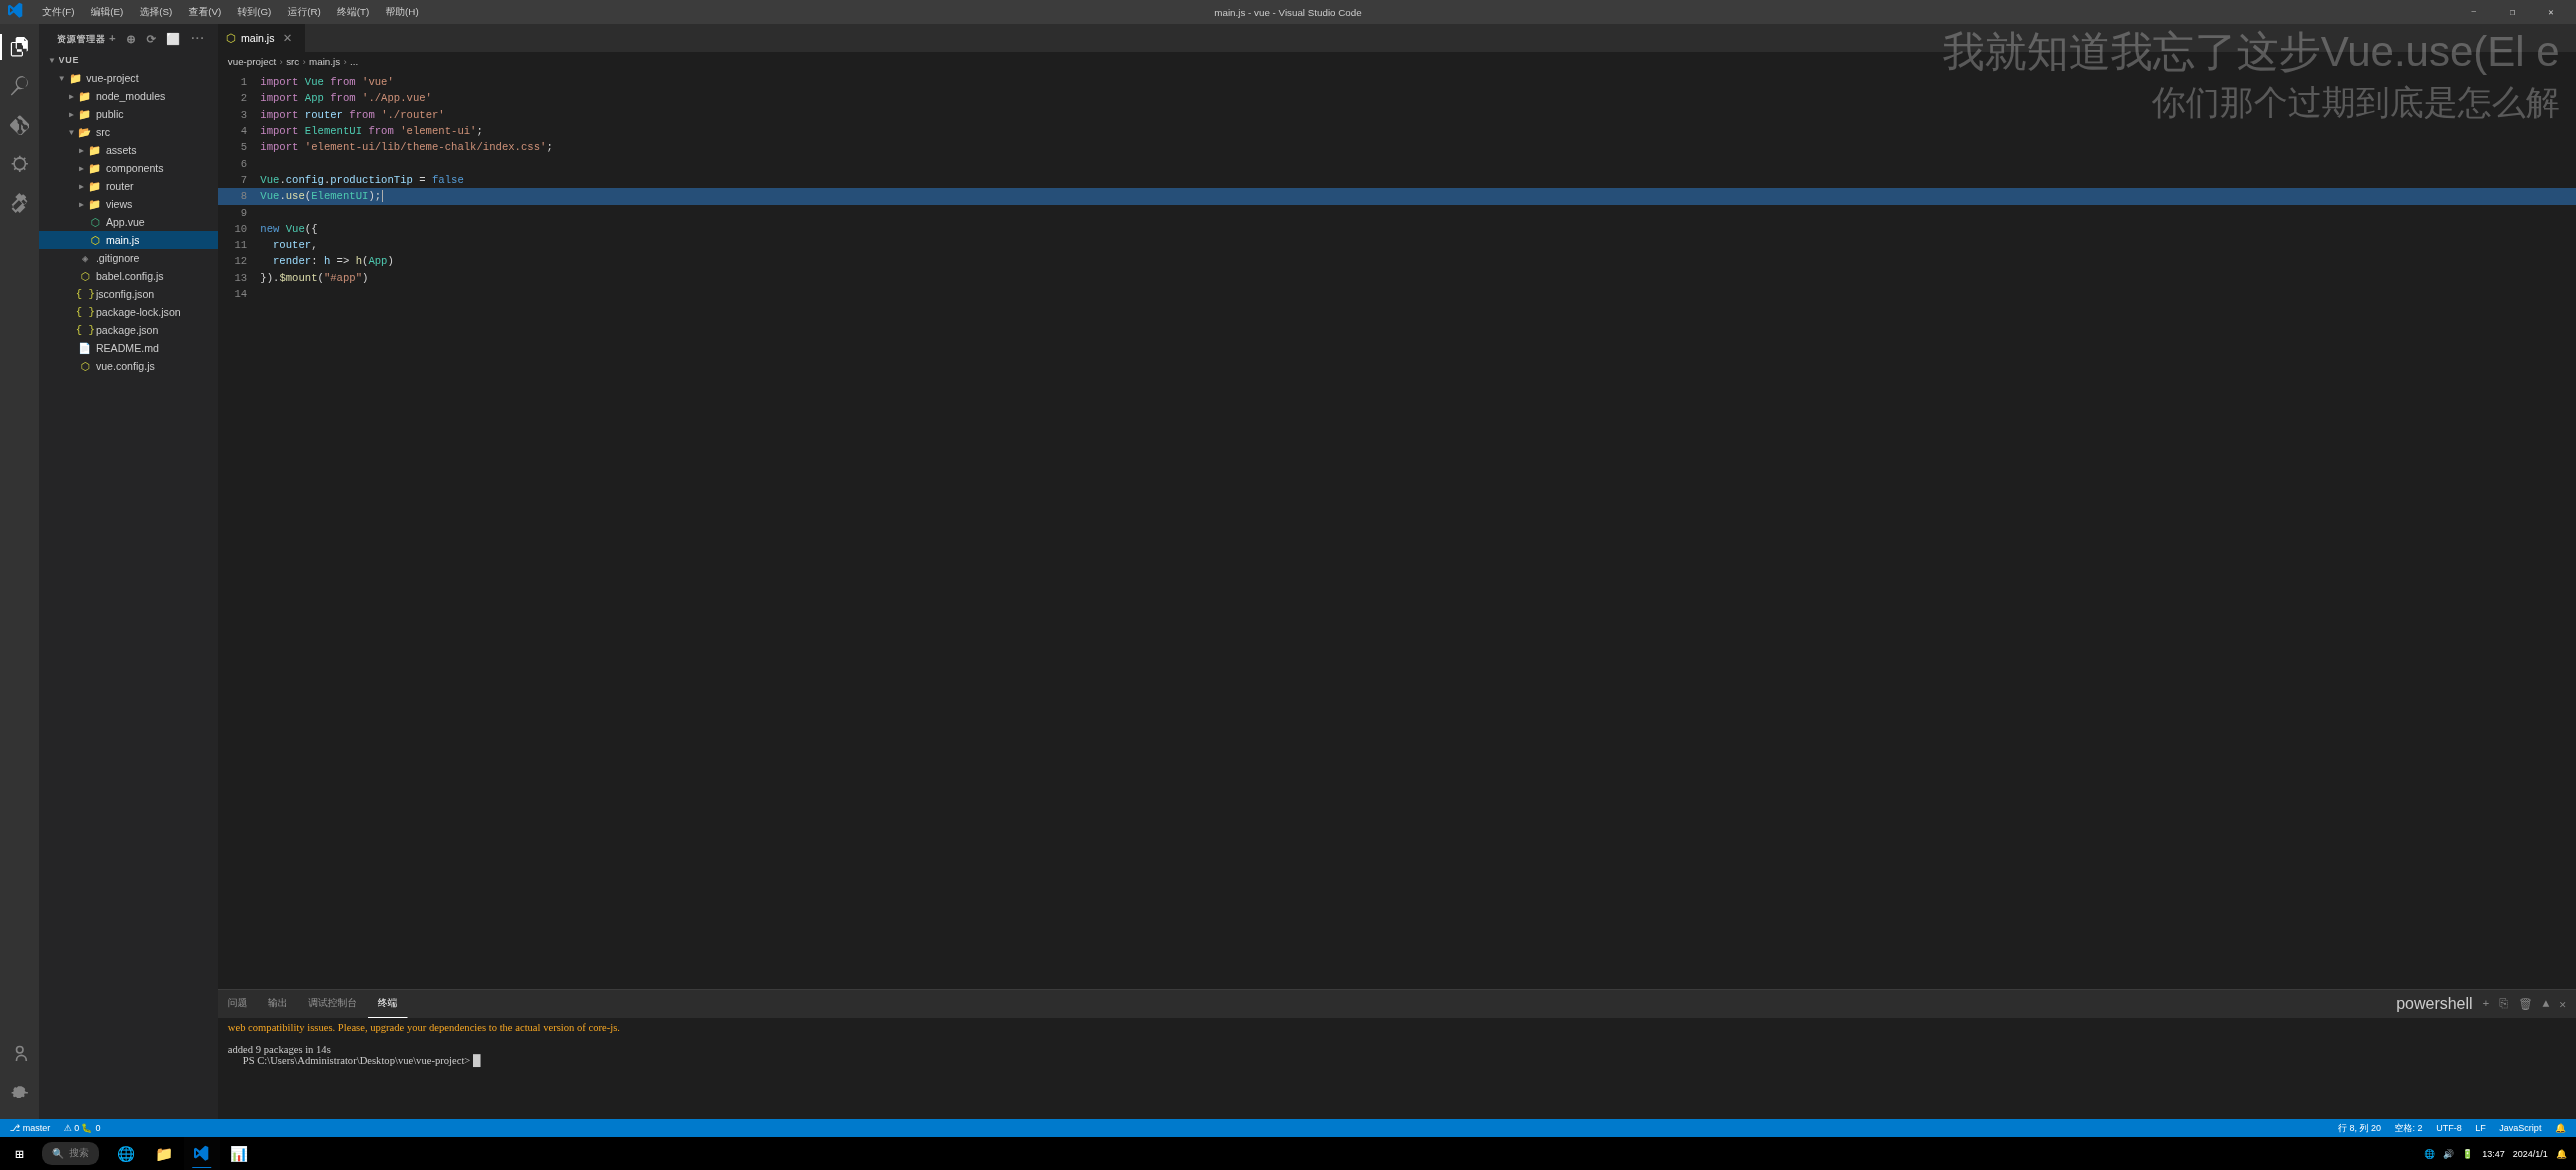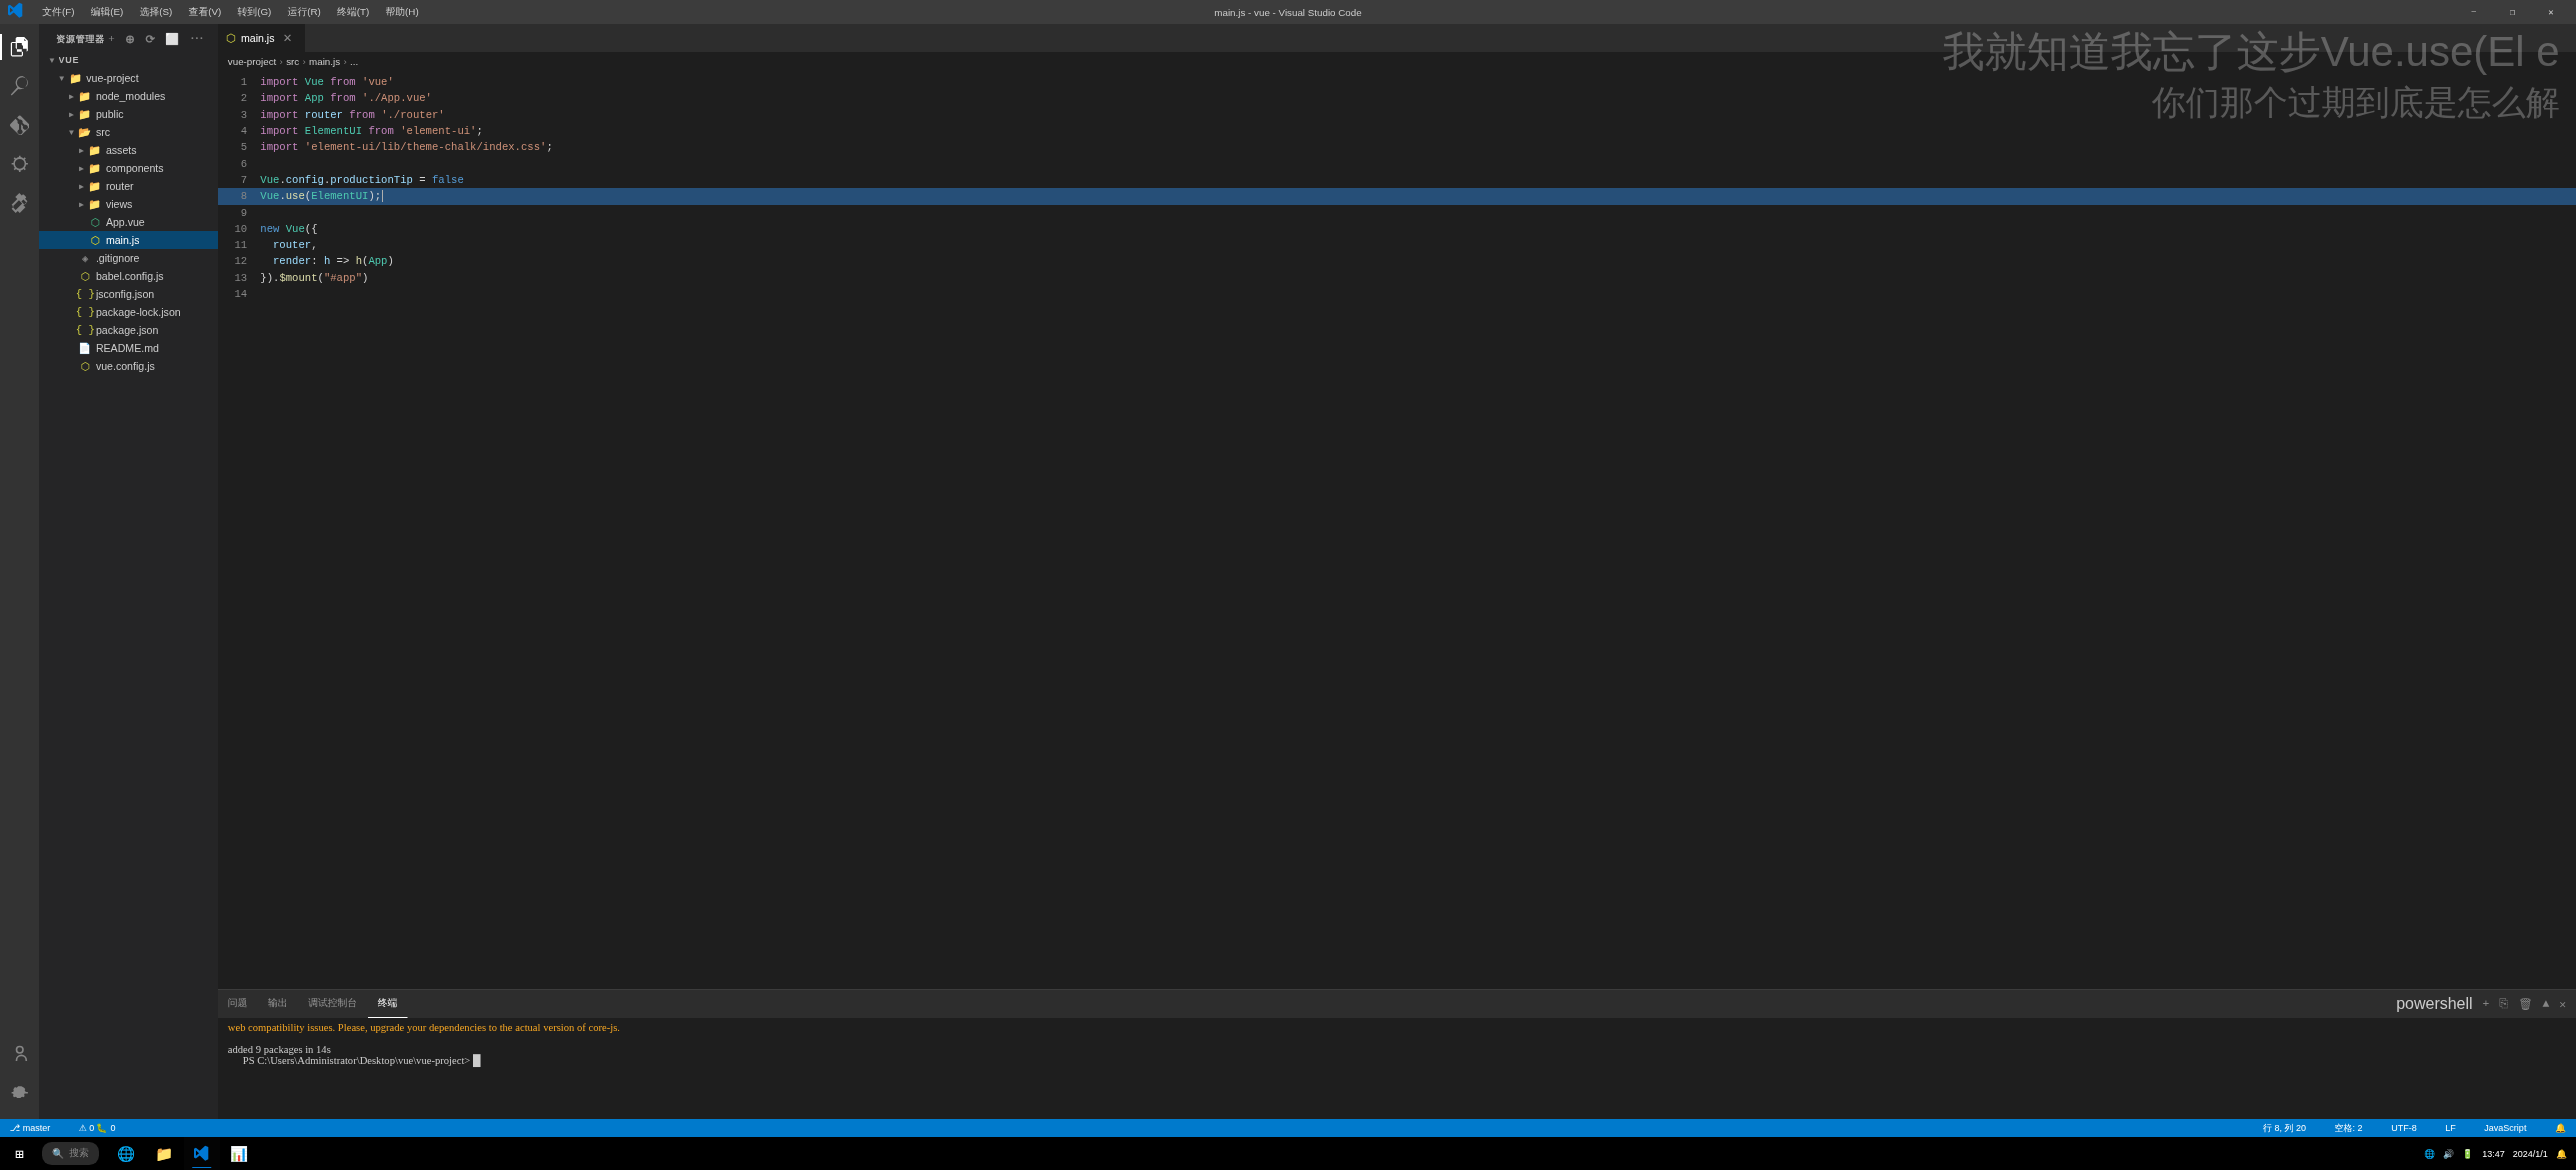--- a/index.html
+++ b/index.html
@@ -119,25 +119,25 @@
       width: 179px;
       background: #252526;
       display: flex;
       flex-direction: column;
       flex-shrink: 0;
       overflow: hidden;
     }
     .sidebar-header {
       display: flex;
       align-items: center;
-      justify-content: center;
+      justify-content: flex-end;
       padding: 6.5px 9.8px 3.3px 16.3px;
       color: #bbbbbb;
       font-size: 9px;
-      font-family: Liberation Serif, serif;
+      font-family: Liberation Sans, sans-serif;
       font-weight: 600;
       letter-spacing: 0.08em;
       text-transform: uppercase;
     }
     .sidebar-header-icons {
       display: flex;
       gap: 3.3px;
     }
     .sidebar-header-icons span {
       color: #858585;
@@ -374,21 +374,21 @@
       background: #007acc;
       display: flex;
       align-items: center;
       justify-content: space-between;
       padding: 0 6.5px;
       flex-shrink: 0;
     }
     .status-left, .status-right {
       display: flex;
       align-items: center;
-      gap: 22px;
+      gap: 7px;
     }
     .status-item {
       color: #ffffff;
       font-size: 9px;
       font-family: 'Segoe UI', sans-serif;
       padding: 0 3.3px;
       cursor: pointer;
       white-space: nowrap;
     }
 

